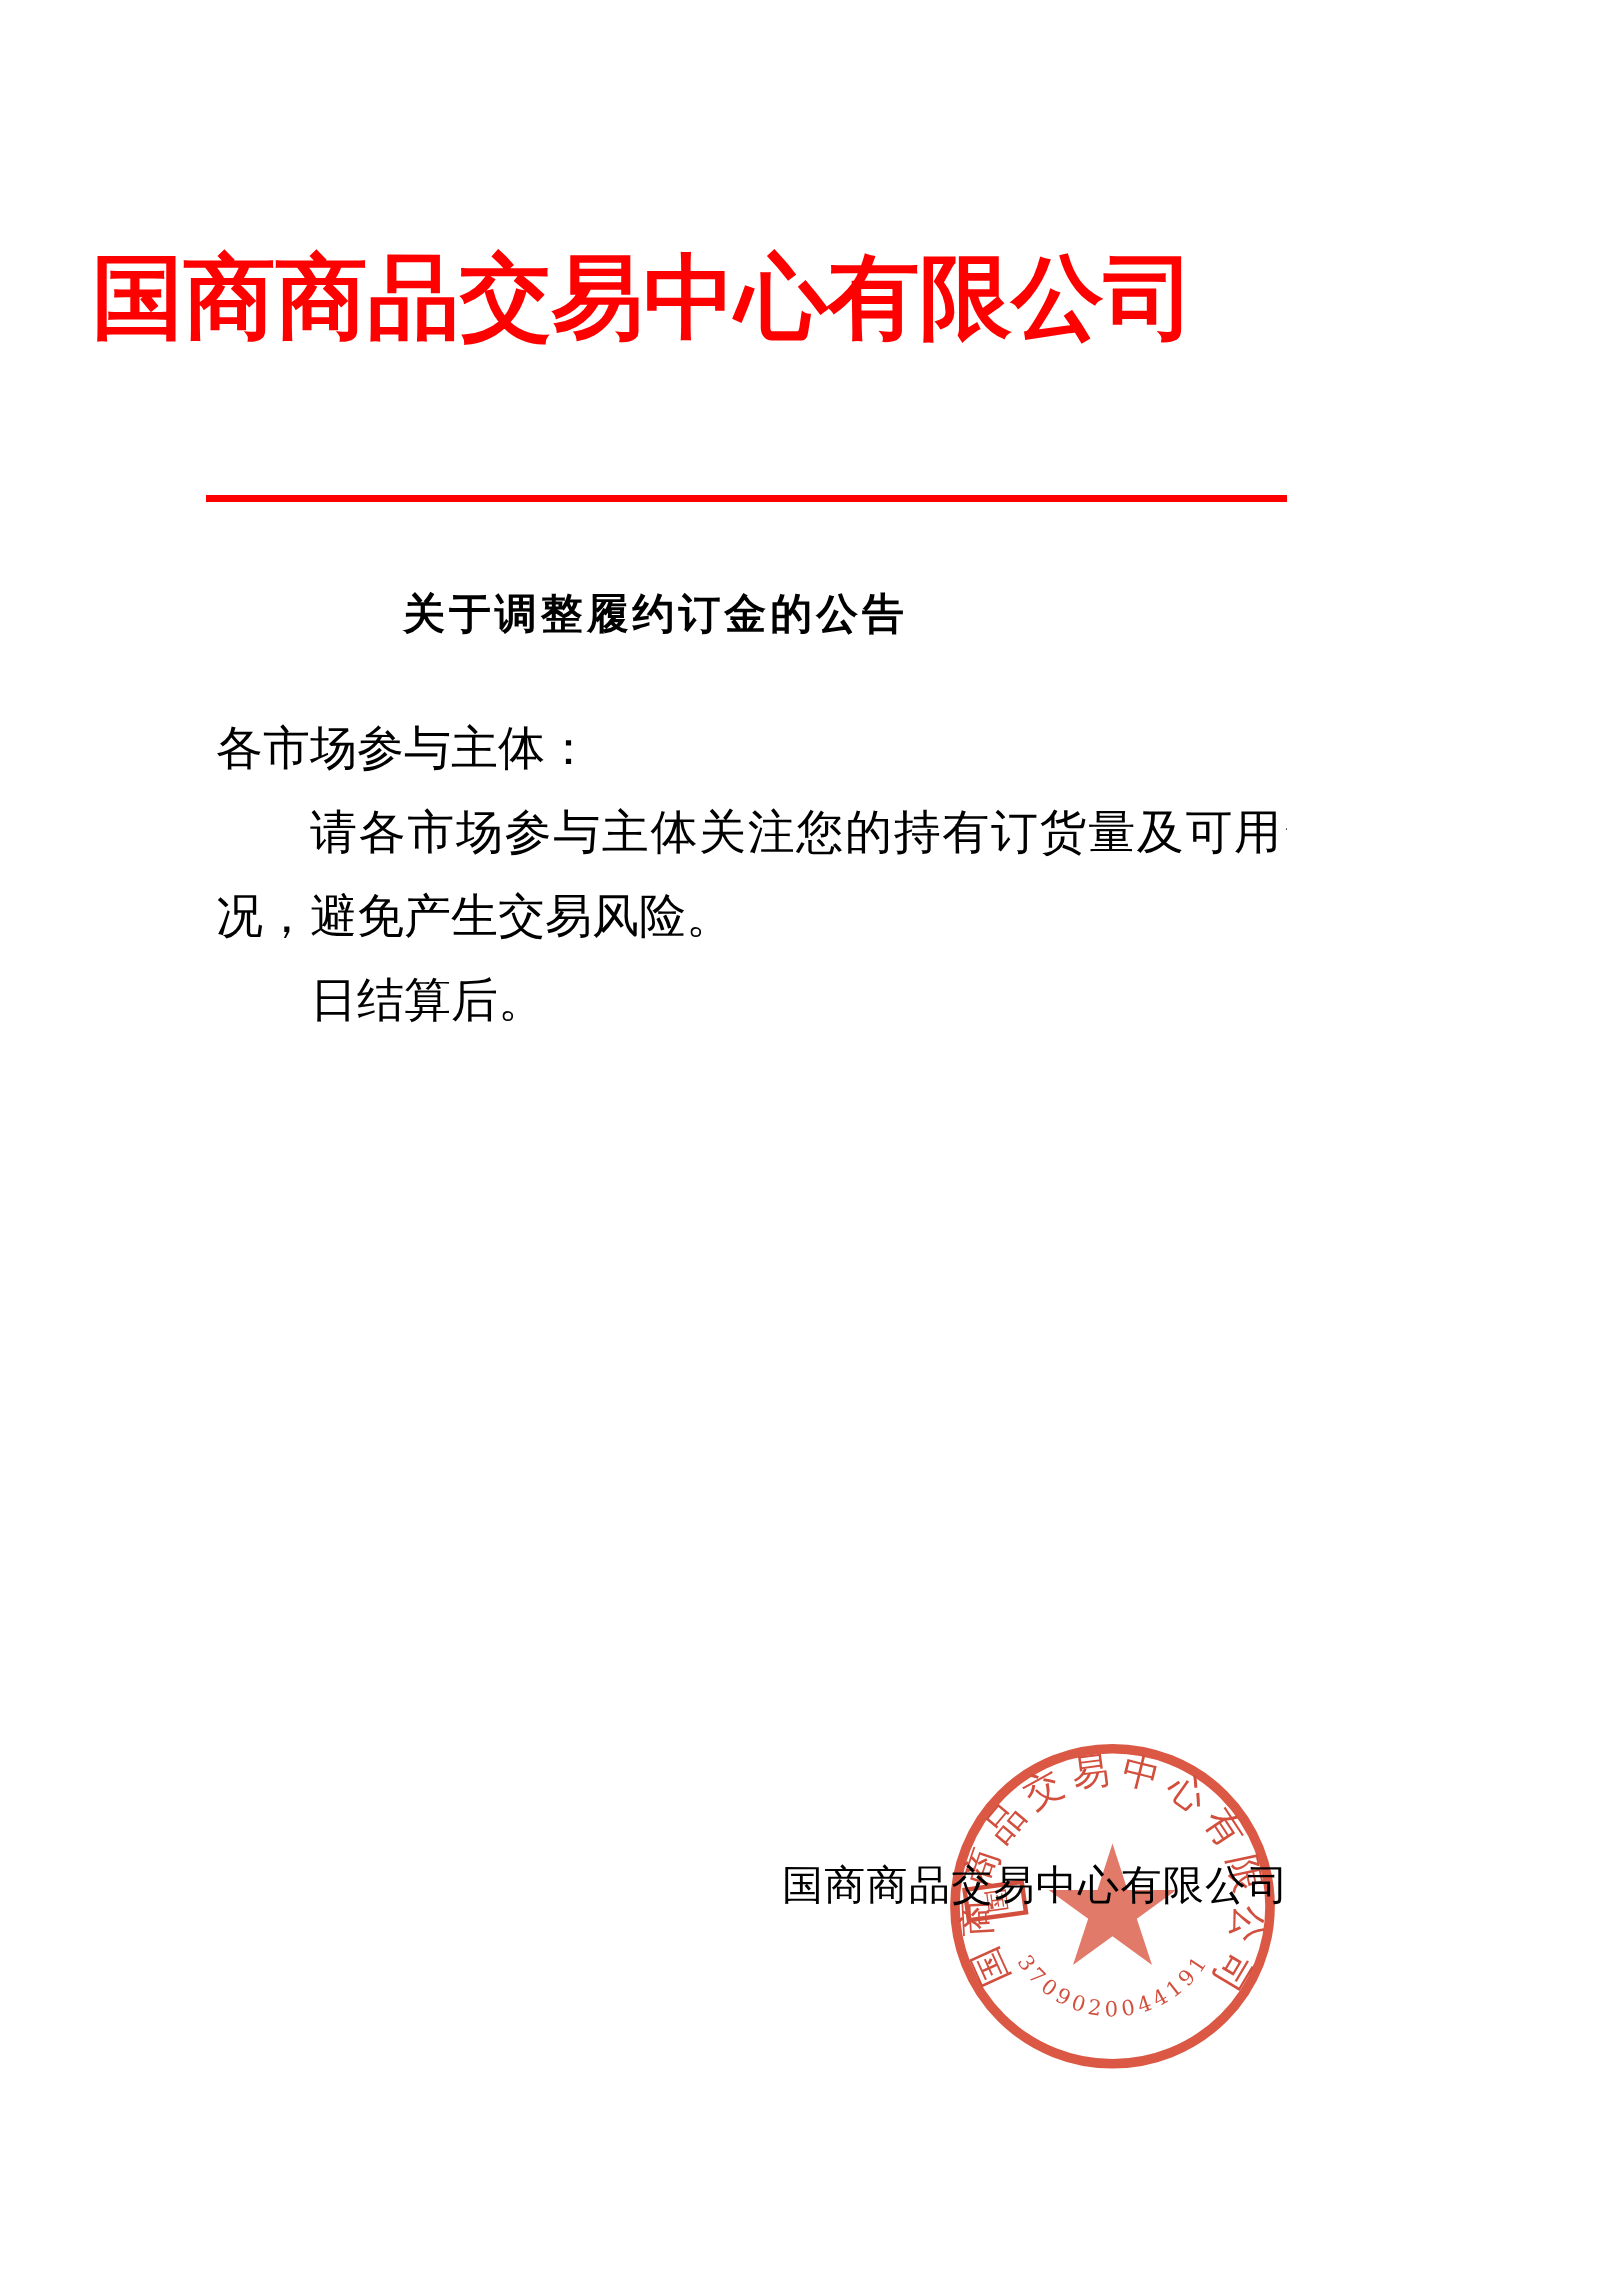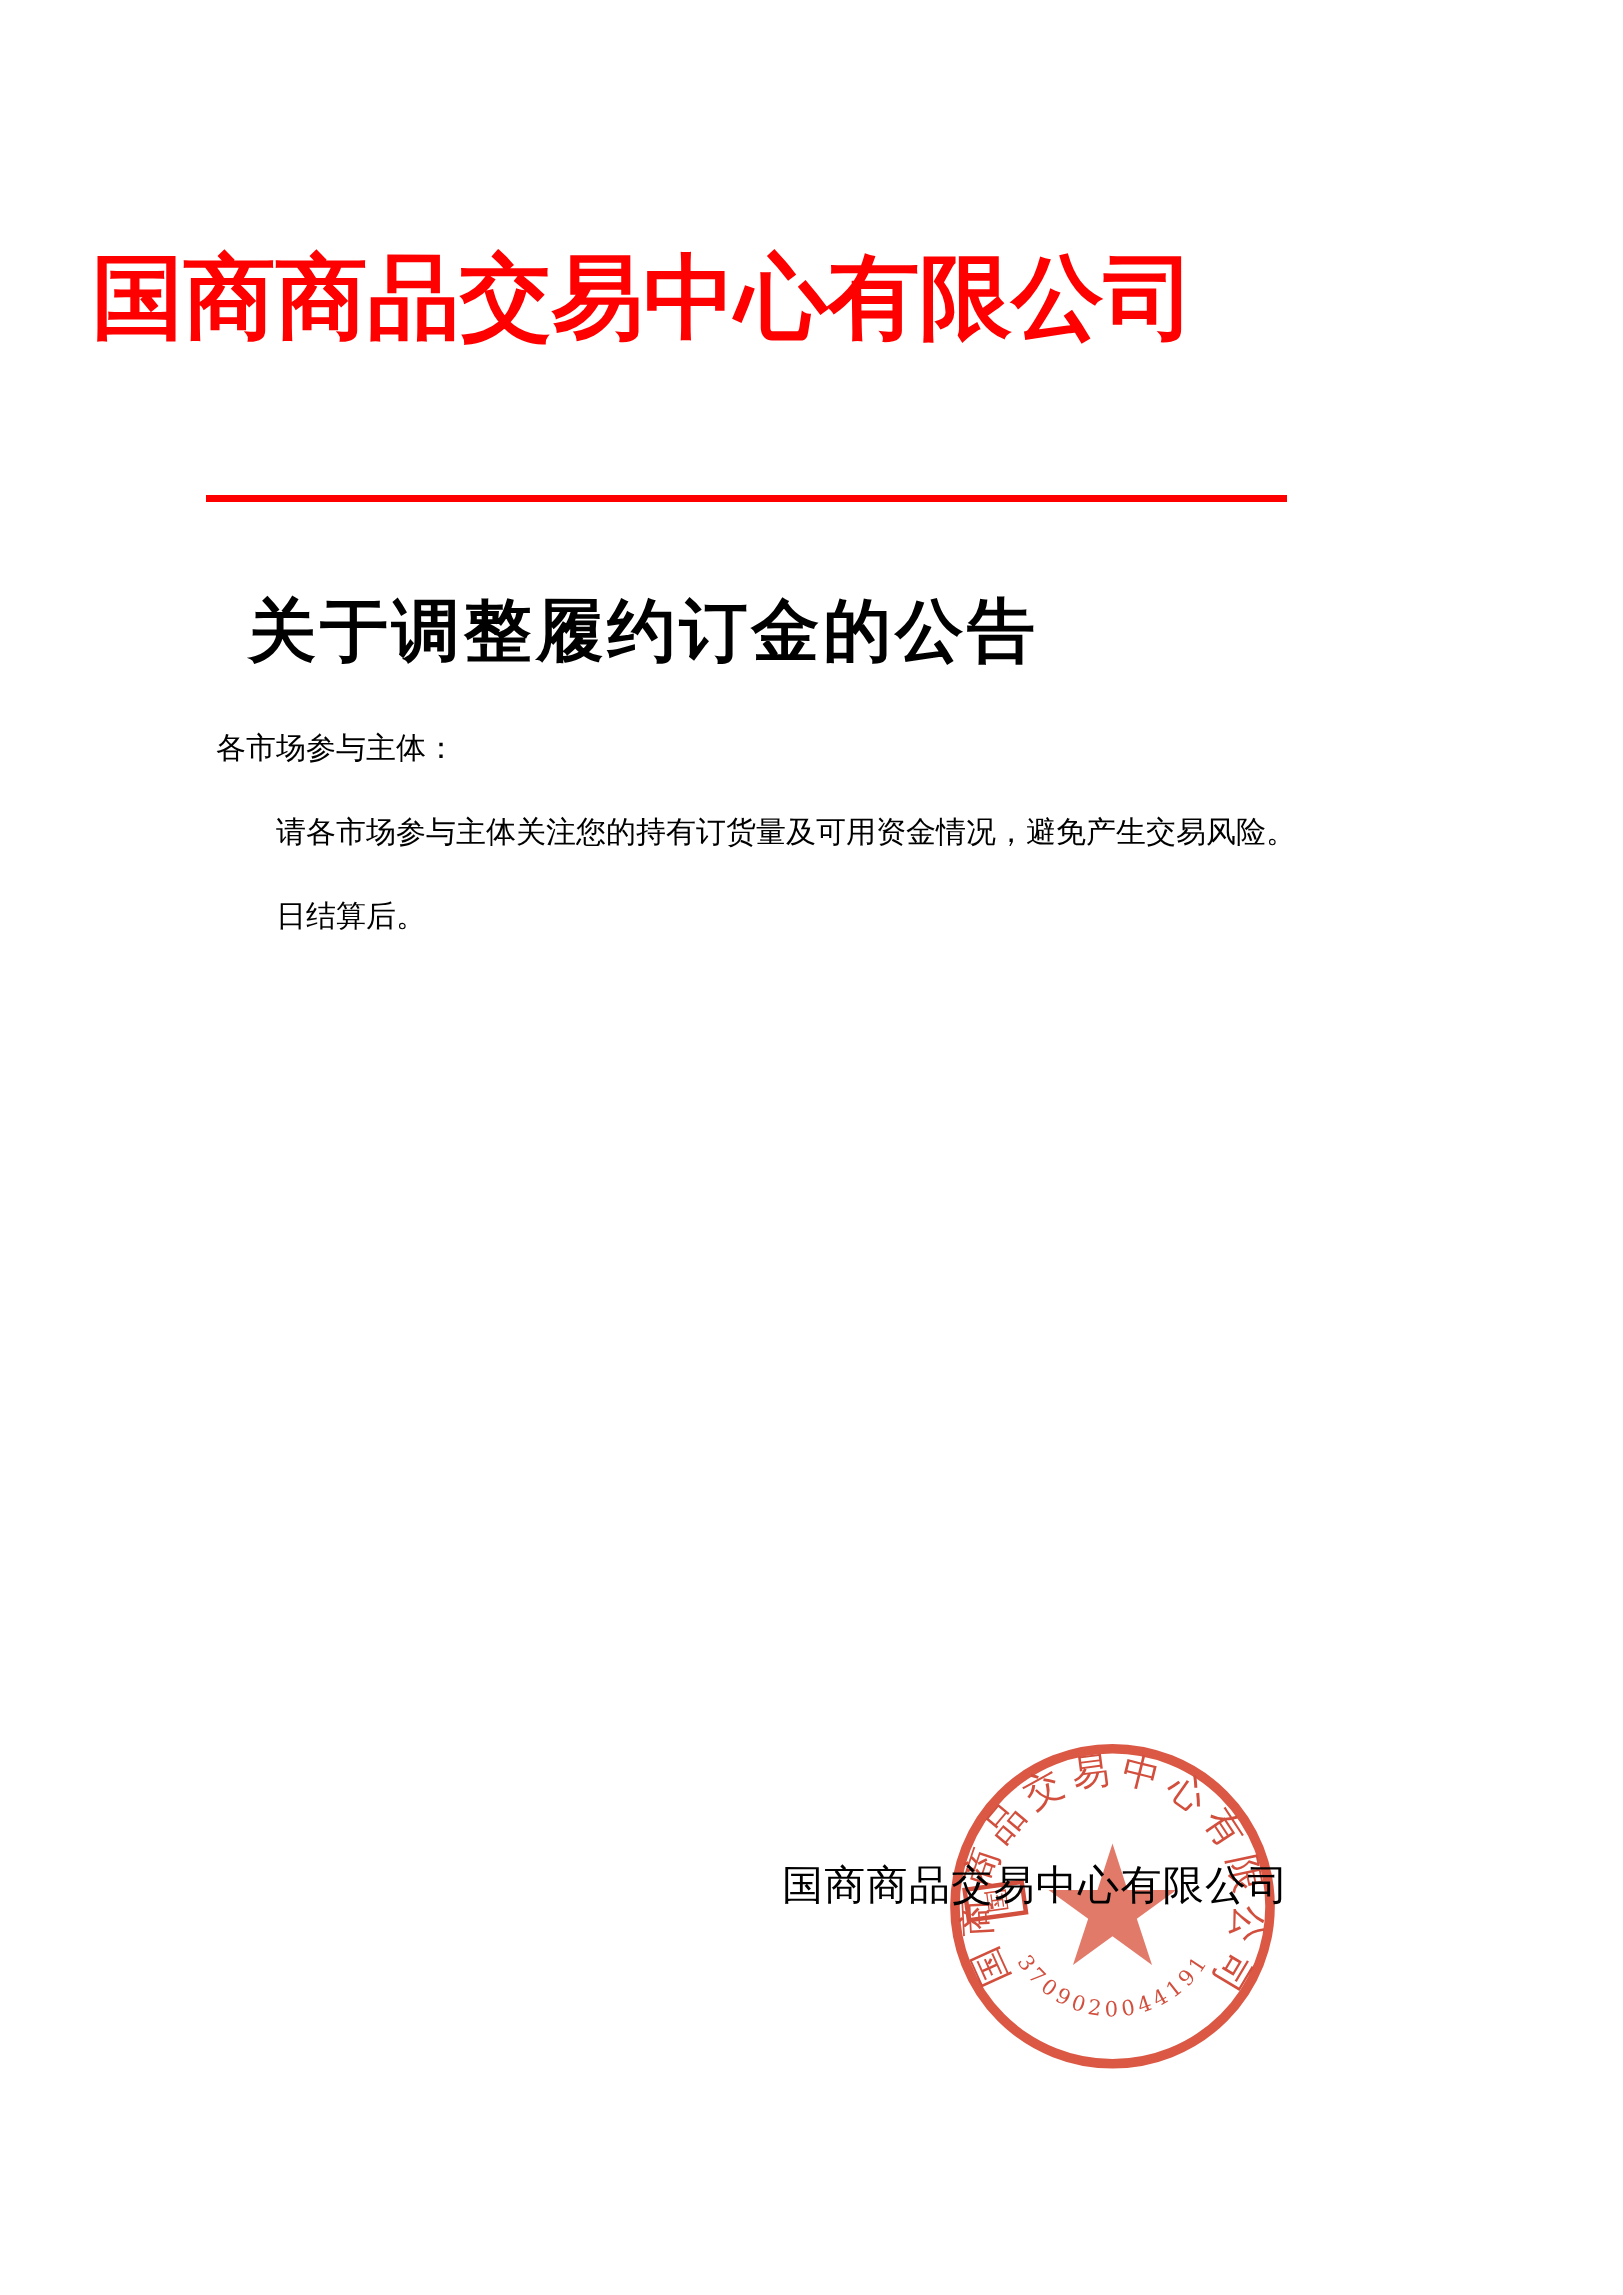--- a/index.html
+++ b/index.html
@@ -26,32 +26,32 @@
     font-size:37px;
     color:#000;
     white-space:nowrap;
   }
   .red-rule {
     position:absolute; top:495px; left:206px;
     width:1226px; height:7.2px;
     background:#ff0000;
   }
   .announce-title {
-    position:absolute; top:586px; left:0; width:100%;
+    position:absolute; top:586px; left:12px; width:100%;
     text-align:center;
-    font-size:68px; font-weight:bold;
+    font-size:42px; font-weight:bold;
     letter-spacing:3.9px;
     color:#000;
     white-space:nowrap;
     margin:0;
   }
   .body-block {
     position:absolute; top:706px; left:216px;
     width:1211px;
-    font-size:30px;
+    font-size:47px;
     line-height:84px;
     text-align:justify;
     text-justify:inter-ideograph;
   }
   .body-block p { margin:0; text-indent:2em; }
   .body-block p.no-indent { text-indent:0; }
   .closing {
     position:absolute; top:1858px; left:782px;
     width:501px;
     text-align:center;

